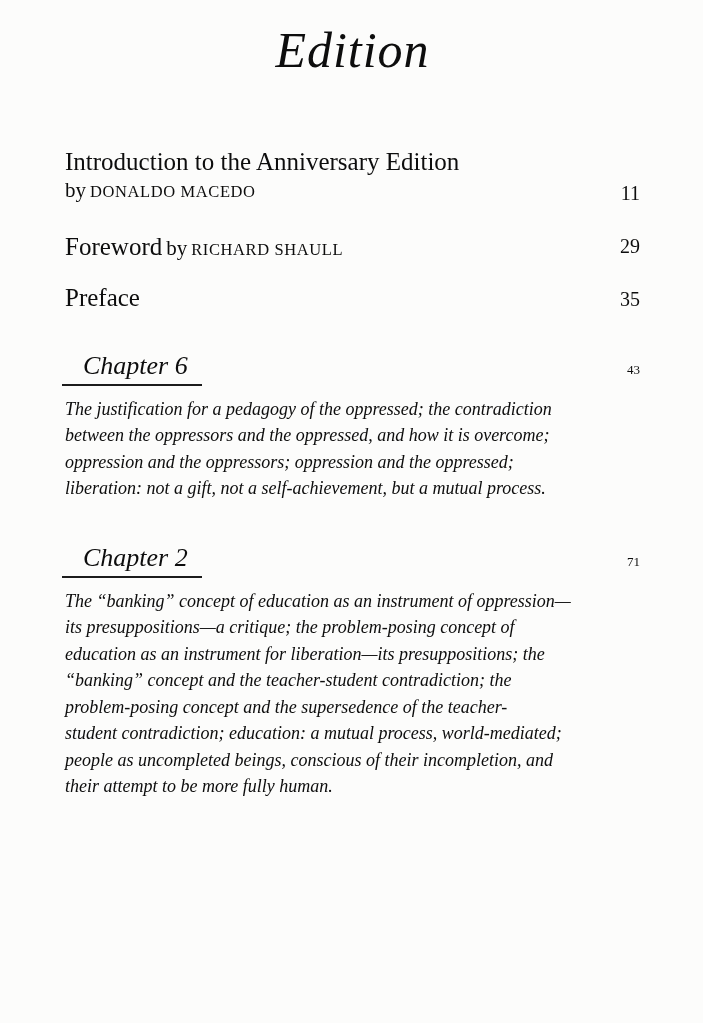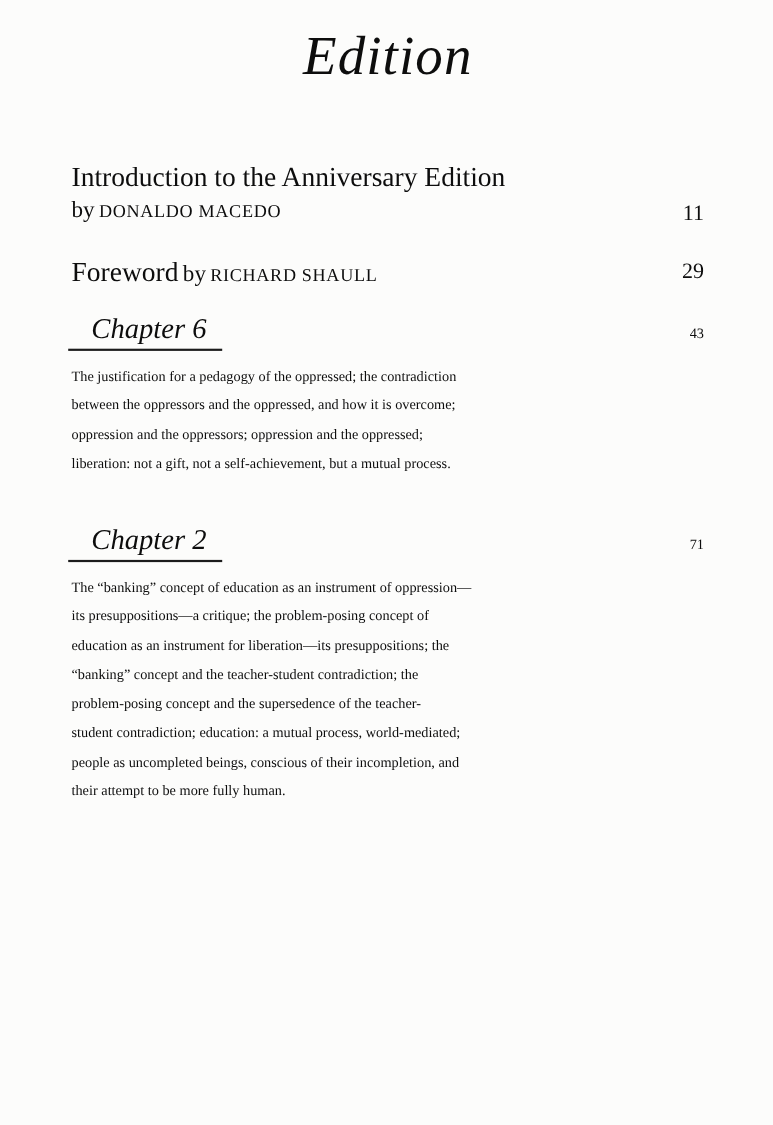--- a/index.html
+++ b/index.html
@@ -57,23 +57,24 @@
     font-style: italic;
     font-size: 26px;
     line-height: 30px;
     border-bottom: 2px solid #1c1c1c;
     padding: 0 14px 3px 21px;
     margin-left: -3px;
   }
   .ch-page { font-size: 13px; }
   .ch-summary {
     margin: 10px 0 0 0;
-    font-size: 13px;
+    font-size: 18px;
     line-height: 26.5px;
     white-space: pre-line;
+    font-style: italic;
   }
   .chapter-2 { margin-top: 41px; }
 </style>
 </head>
 <body>
 
 <div class="content">
 
   <h1 class="title">Edition</h1>
 
@@ -86,20 +87,24 @@
         <span class="byline" style="display:block;"><span class="by-word">by</span> <span class="author">DONALDO MACEDO</span></span>
       </span>
       <span class="pagenum">11</span>
     </div>
 
     <div class="row row-foreword">
       <span><span class="fm-title">Foreword</span> <span class="by-word">by</span> <span class="author">RICHARD SHAULL</span></span>
       <span class="pagenum">29</span>
     </div>
 
+    <div class="row row-preface">
+      <span class="fm-title">Preface</span>
+      <span class="pagenum">35</span>
+    </div>
 
     <section class="chapter chapter-1">
       <div class="ch-row">
         <span class="ch-title">Chapter 6</span>
         <span class="ch-page">43</span>
       </div>
       <p class="ch-summary">The justification for a pedagogy of the oppressed; the contradiction
 between the oppressors and the oppressed, and how it is overcome;
 oppression and the oppressors; oppression and the oppressed;
 liberation: not a gift, not a self-achievement, but a mutual process.</p>

